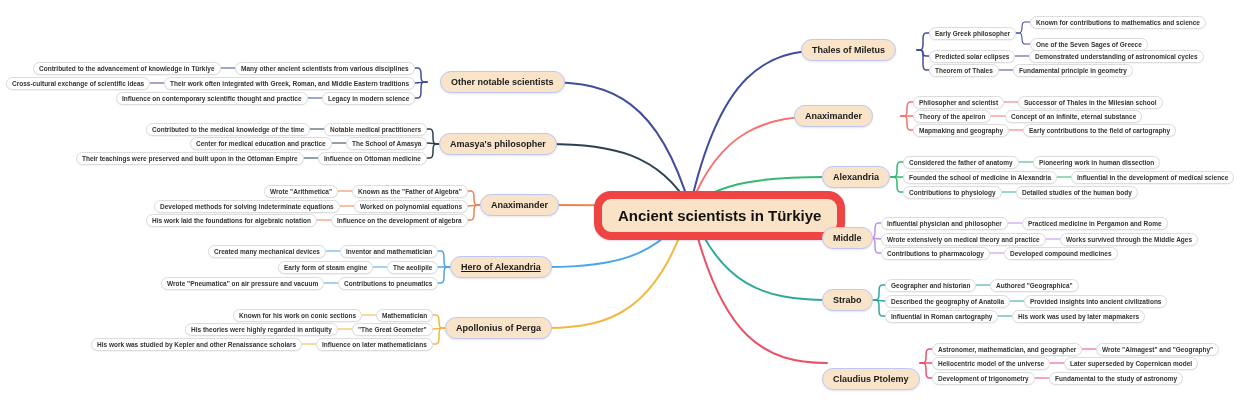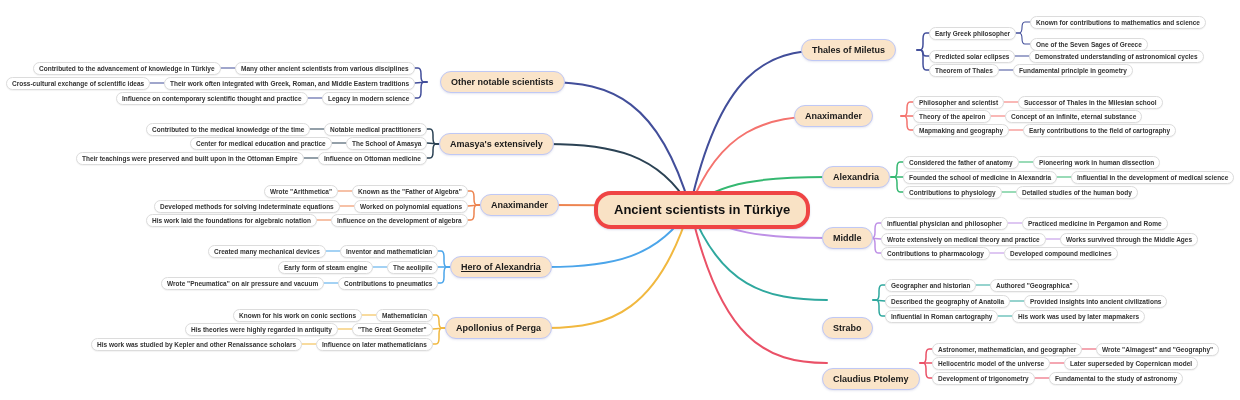--- a/index.html
+++ b/index.html
@@ -1,21 +1,21 @@
 <!DOCTYPE html>
 <html><head>
 <meta charset="utf-8">
 <style>
   html,body{margin:0;padding:0;background:#fff;}
   #mindmap{position:relative;width:1240px;height:400px;overflow:hidden;background:#fff;
            font-family:"Liberation Sans",sans-serif;}
   #wires{position:absolute;left:0;top:0;z-index:1;}
   .node{position:absolute;white-space:nowrap;z-index:2;line-height:1.15;box-sizing:border-box;}
-  .root{background:#F9E2C5;border:4px solid #ef4444;border-radius:17px;
-        font-weight:bold;font-size:13px;color:#111;padding:8px 16px;
+  .root{background:#F9E2C5;border:8px solid #ef4444;border-radius:17px;
+        font-weight:bold;font-size:15px;color:#111;padding:8px 16px;
         box-shadow:0 1px 2px rgba(60,80,160,.2);}
   .topic{background:#FAE4C9;border:1.5px solid #BFC8F5;border-radius:11px;
          font-weight:bold;font-size:9px;color:#1a1a1a;padding:5px 10px;
          box-shadow:0 1px 2px rgba(80,90,160,.15);}
   .leaf{background:#fff;border:1px solid #DCDCDC;border-radius:7px;
         font-size:6.5px;font-weight:600;color:#333;padding:2px 5px;
         box-shadow:0 1px 1px rgba(0,0,0,.05);}
 </style>
 </head>
 <body>
@@ -125,42 +125,42 @@
       <div class="node leaf" style="left: 1071px; top: 170.5px;">Influential in the development of medical science</div>
       <div class="node leaf" style="left: 903px; top: 185.5px;">Contributions to physiology</div>
       <div class="node leaf" style="left: 1016px; top: 185.5px;">Detailed studies of the human body</div>
       <div class="node topic" style="left: 822px; top: 227px;">Middle</div>
       <div class="node leaf" style="left: 881px; top: 216.5px;">Influential physician and philosopher</div>
       <div class="node leaf" style="left: 1022px; top: 216.5px;">Practiced medicine in Pergamon and Rome</div>
       <div class="node leaf" style="left: 881px; top: 232.5px;">Wrote extensively on medical theory and practice</div>
       <div class="node leaf" style="left: 1060px; top: 232.5px;">Works survived through the Middle Ages</div>
       <div class="node leaf" style="left: 881px; top: 246.5px;">Contributions to pharmacology</div>
       <div class="node leaf" style="left: 1004px; top: 246.5px;">Developed compound medicines</div>
-      <div class="node topic" style="left: 822px; top: 289px; margin-top: 28px;">Strabo</div>
+      <div class="node topic" style="left: 822px; top: 289px;">Strabo</div>
       <div class="node leaf" style="left: 885px; top: 278.5px;">Geographer and historian</div>
       <div class="node leaf" style="left: 990px; top: 278.5px;">Authored "Geographica"</div>
       <div class="node leaf" style="left: 885px; top: 294.5px;">Described the geography of Anatolia</div>
       <div class="node leaf" style="left: 1024px; top: 294.5px;">Provided insights into ancient civilizations</div>
       <div class="node leaf" style="left: 885px; top: 309.5px;">Influential in Roman cartography</div>
       <div class="node leaf" style="left: 1012px; top: 309.5px;">His work was used by later mapmakers</div>
       <div class="node topic" style="left: 822px; top: 352px; margin-top: 16px;">Claudius Ptolemy</div>
       <div class="node leaf" style="left: 932px; top: 342.5px;">Astronomer, mathematician, and geographer</div>
       <div class="node leaf" style="left: 1096px; top: 342.5px;">Wrote "Almagest" and "Geography"</div>
       <div class="node leaf" style="left: 932px; top: 356.5px;">Heliocentric model of the universe</div>
       <div class="node leaf" style="left: 1064px; top: 356.5px;">Later superseded by Copernican model</div>
       <div class="node leaf" style="left: 932px; top: 371.5px;">Development of trigonometry</div>
       <div class="node leaf" style="left: 1049px; top: 371.5px;">Fundamental to the study of astronomy</div>
       <div class="node topic" style="left: 440px; top: 71px; text-align: right;">Other notable scientists</div>
       <div class="node leaf" style="left: 235px; top: 61.5px;">Many other ancient scientists from various disciplines</div>
       <div class="node leaf" style="left: 33px; top: 61.5px;">Contributed to the advancement of knowledge in Türkiye</div>
       <div class="node leaf" style="left: 164px; top: 76.5px;">Their work often integrated with Greek, Roman, and Middle Eastern traditions</div>
       <div class="node leaf" style="left: 6px; top: 76.5px;">Cross-cultural exchange of scientific ideas</div>
       <div class="node leaf" style="left: 322px; top: 91.5px;">Legacy in modern science</div>
       <div class="node leaf" style="left: 116px; top: 91.5px;">Influence on contemporary scientific thought and practice</div>
-      <div class="node topic" style="left: 439px; top: 133px;">Amasya's extensively</div>
+      <div class="node topic" style="left: 439px; top: 133px;">Amasya's philosopher</div>
       <div class="node leaf" style="left: 324px; top: 122.5px;">Notable medical practitioners</div>
       <div class="node leaf" style="left: 146px; top: 122.5px;">Contributed to the medical knowledge of the time</div>
       <div class="node leaf" style="left: 346px; top: 136.5px;">The School of Amasya</div>
       <div class="node leaf" style="left: 190px; top: 136.5px;">Center for medical education and practice</div>
       <div class="node leaf" style="left: 318px; top: 151.5px;">Influence on Ottoman medicine</div>
       <div class="node leaf" style="left: 76px; top: 151.5px;">Their teachings were preserved and built upon in the Ottoman Empire</div>
       <div class="node topic" style="left: 480px; top: 194px;">Anaximander</div>
       <div class="node leaf" style="left: 352px; top: 184.5px;">Known as the "Father of Algebra"</div>
       <div class="node leaf" style="left: 264px; top: 184.5px;">Wrote "Arithmetica"</div>
       <div class="node leaf" style="left: 354px; top: 199.5px;">Worked on polynomial equations</div>

